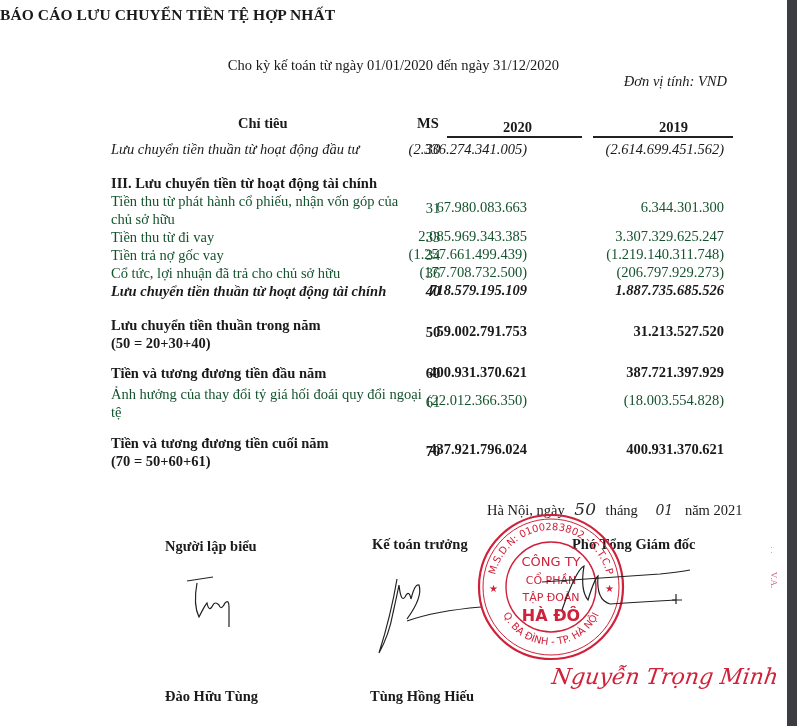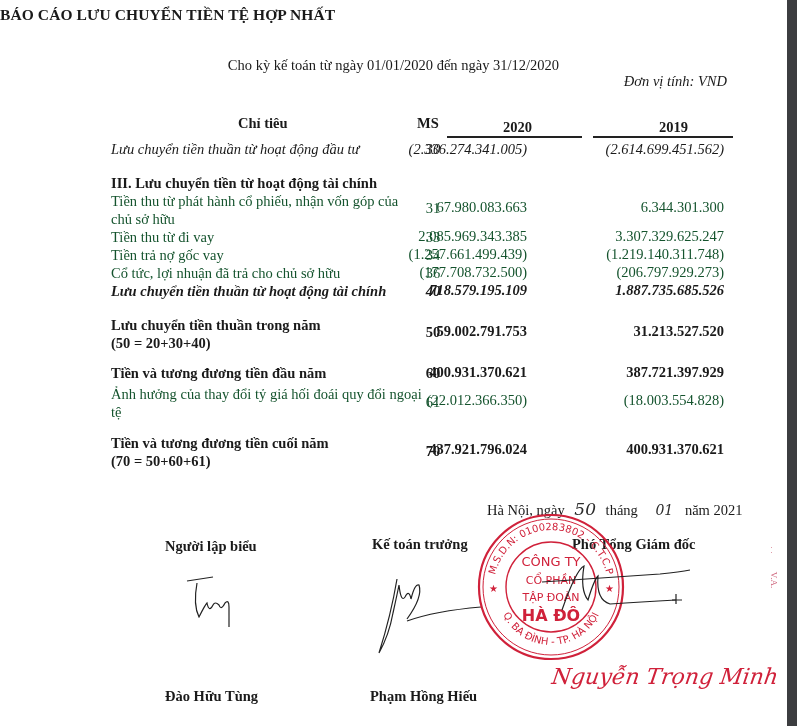--- a/index.html
+++ b/index.html
@@ -151,20 +151,20 @@
     <text x="75" y="109" text-anchor="middle" font-family="DejaVu Sans, sans-serif" font-size="16" font-weight="bold" fill="#d0213a">HÀ ĐÔ</text>
   </svg>
 
   <svg class="abs" style="left:540px; top:560px;" width="170" height="60">
     <path d="M2 22 Q60 18 120 14 Q140 12 150 10" stroke="#222" stroke-width="1.2" fill="none"></path>
     <path d="M22 50 Q36 10 44 6 Q40 30 48 40 Q54 20 58 16 Q56 40 70 44 Q100 42 136 40" stroke="#222" stroke-width="1.2" fill="none"></path>
     <path d="M136 34 L136 44 M132 40 L142 40" stroke="#222" stroke-width="1.2" fill="none"></path>
   </svg>
 
   <div class="abs sig" style="top:688px; left:165px;">Đào Hữu Tùng</div>
-  <div class="abs sig" style="top:688px; left:370px;">Phạm Hồng Hiếu</div>
+  <div class="abs sig" style="top:688px; left:370px;">Tùng Hồng Hiếu</div>
   <div class="abs redname">Nguyễn Trọng Minh</div>
 
   <div class="abs" style="left:768px; top:545px; font-size:9px; color:#d98a98; transform:rotate(90deg);">· ·</div>
   <div class="abs" style="left:766px; top:575px; font-size:9px; color:#d06a80; transform:rotate(90deg);">V.A.</div>
 </div>
 
 <div class="edge"></div>
 
 </body></html>

